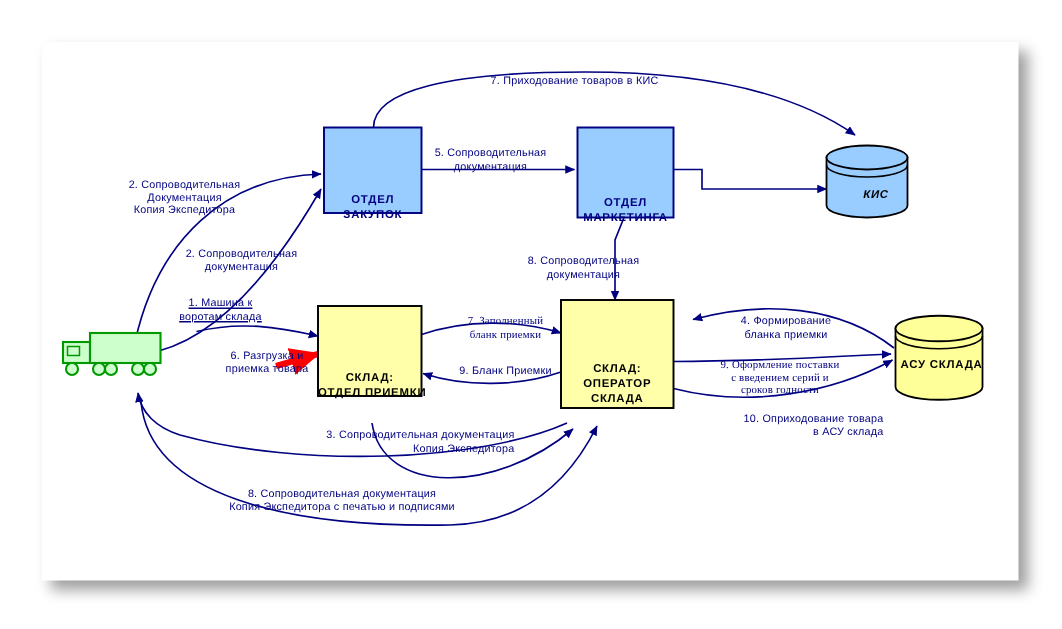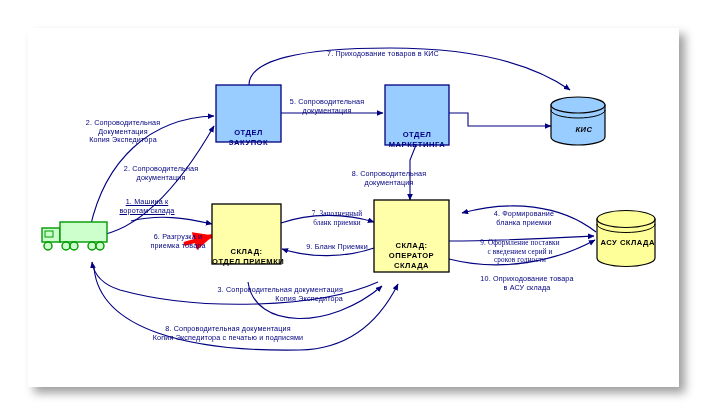--- a/index.html
+++ b/index.html
@@ -206,21 +206,21 @@
 
     <div class="lbl" style="left:262px; top:215px; width:94px;">9. Бланк Приемки</div>
 
     <div class="lbl" style="left:443px; top:170px; width:106px;margin-top:12px;">4. Формирование
 бланка приемки</div>
 
     <div class="lbl" style="left:430px; top:211px; width:124px;font-family:Liberation Serif, serif;">9. Оформление поставки
 с введением серий и
 сроков годности</div>
 
-    <div class="lbl" style="left:437px; top:247px; width:124px;">10. Оприходование товара
+    <div class="lbl" style="left:437px; top:247px; width:124px;text-align:right;">10. Оприходование товара
 в АСУ склада</div>
 
     <div class="lbl" style="left:95px; top:258px; width:220px;text-align:right;">3. Сопроводительная документация
 Копия Экспедитора</div>
 
     <div class="lbl" style="left:80px; top:297px; width:240px;">8. Сопроводительная документация
 Копия Экспедитора с печатью и подписями</div>
 
   </div>
 </div>

